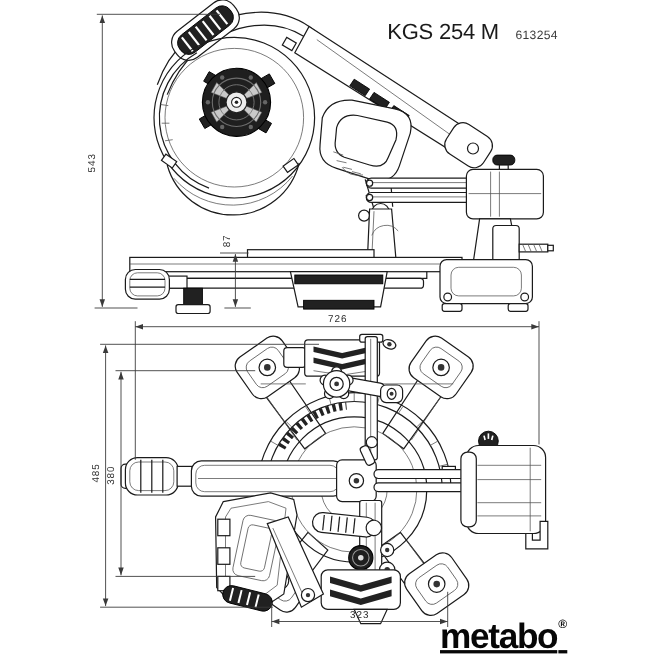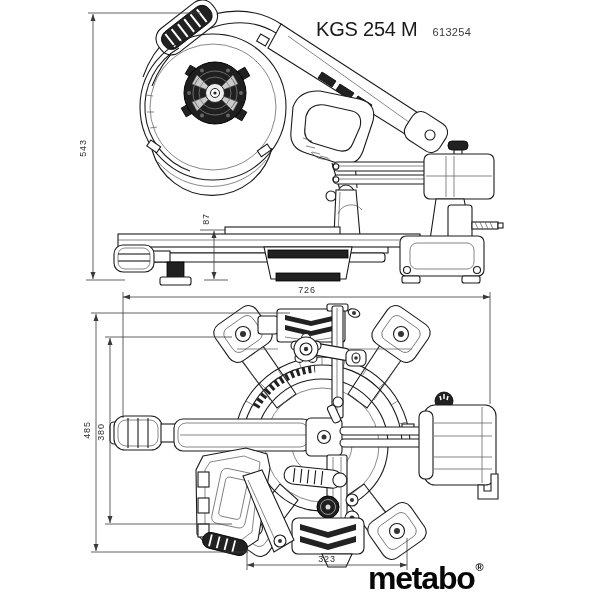--- a/index.html
+++ b/index.html
@@ -1,22 +1,22 @@
 <!DOCTYPE html>
 <html><head>
 <meta charset="utf-8">
 <style>
   html,body{margin:0;padding:0;background:#ffffff;}
   .stage{position:relative;width:600px;height:600px;background:#ffffff;overflow:hidden;
          font-family:"Liberation Sans", sans-serif;}
   .titleblock{position:absolute;left:316px;top:18px;display:flex;align-items:baseline;gap:15px;}
-  .model{font-size:20px;color:#1a1a1a;letter-spacing:-0.2px;font-weight:500;}
+  .model{font-size:20px;color:#1a1a1a;letter-spacing:-0.2px;font-weight:500;margin-left:36px;}
   .artno{font-size:11px;color:#3a3a3a;letter-spacing:0.3px;}
-  .logo{position:absolute;left:368px;top:560px;color:#070707;font-weight:bold;
-        font-size:32px;letter-spacing:-1.2px;}
+  .logo{position:absolute;left:400px;top:560px;color:#070707;font-weight:bold;
+        font-size:32px;letter-spacing:-1.2px;text-decoration:underline;}
   .logo .reg{font-size:11px;vertical-align:18px;letter-spacing:0;margin-left:1px;}
   svg{position:absolute;left:0;top:0;}
   .ln{fill:none;stroke:#1b1b1b;stroke-width:1.1;}
   .lnw{fill:#ffffff;stroke:#1b1b1b;stroke-width:1.1;}
   .thin{fill:none;stroke:#555555;stroke-width:0.7;}
   .dk{fill:#212121;stroke:#000000;stroke-width:0.8;}
   .dim{stroke:#3a3a3a;stroke-width:0.8;fill:none;}
   .arr{fill:#3a3a3a;stroke:none;}
   .dimtxt{font-family:"Liberation Sans",sans-serif;font-size:9px;fill:#2f2f2f;letter-spacing:0.8px;}
 </style>

